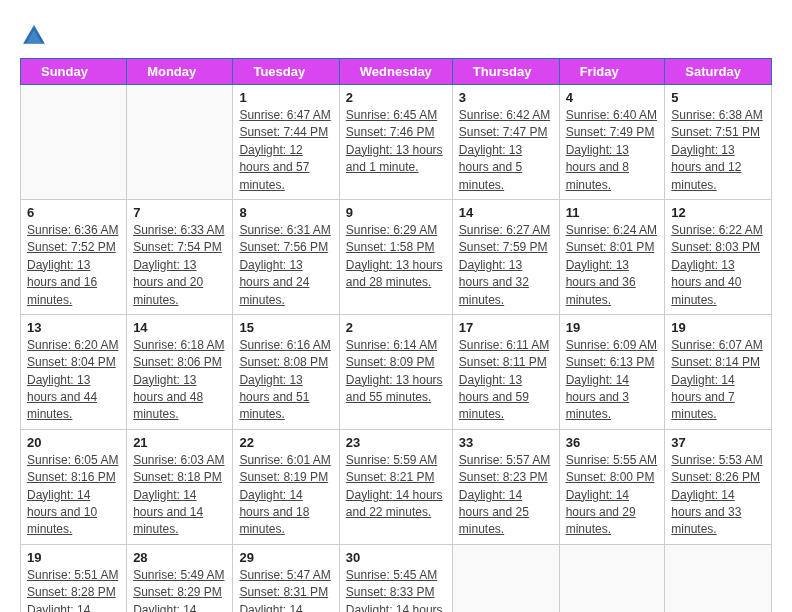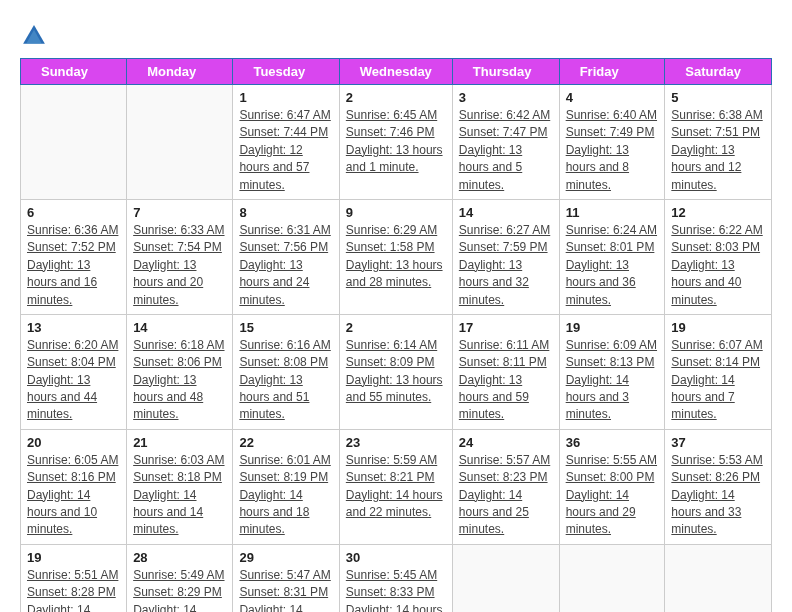--- a/index.html
+++ b/index.html
@@ -232,21 +232,21 @@
           </td>
           <td>
             <span class="day-number">17</span>
             <div class="day-detail">Sunrise: 6:11 AM
 Sunset: 8:11 PM
 Daylight: 13 hours and 59 minutes.</div>
           </td>
           <td>
             <span class="day-number">19</span>
             <div class="day-detail">Sunrise: 6:09 AM
-Sunset: 8:13 PM
+Sunset: 6:13 PM
 Daylight: 14 hours and 3 minutes.</div>
           </td>
           <td>
             <span class="day-number">19</span>
             <div class="day-detail">Sunrise: 6:07 AM
 Sunset: 8:14 PM
 Daylight: 14 hours and 7 minutes.</div>
           </td>
         </tr>
         <tr>
@@ -268,21 +268,21 @@
 Sunset: 8:19 PM
 Daylight: 14 hours and 18 minutes.</div>
           </td>
           <td>
             <span class="day-number">23</span>
             <div class="day-detail">Sunrise: 5:59 AM
 Sunset: 8:21 PM
 Daylight: 14 hours and 22 minutes.</div>
           </td>
           <td>
-            <span class="day-number">24</span>
+            <span class="day-number">33</span>
             <div class="day-detail">Sunrise: 5:57 AM
 Sunset: 8:23 PM
 Daylight: 14 hours and 25 minutes.</div>
           </td>
           <td>
             <span class="day-number">36</span>
             <div class="day-detail">Sunrise: 5:55 AM
 Sunset: 8:00 PM
 Daylight: 14 hours and 29 minutes.</div>
           </td>

